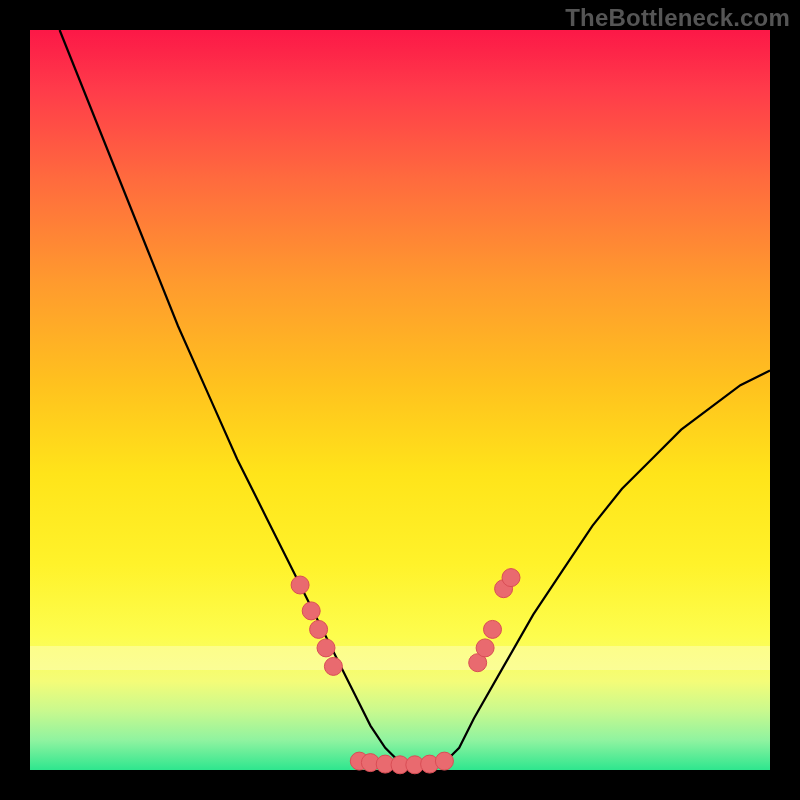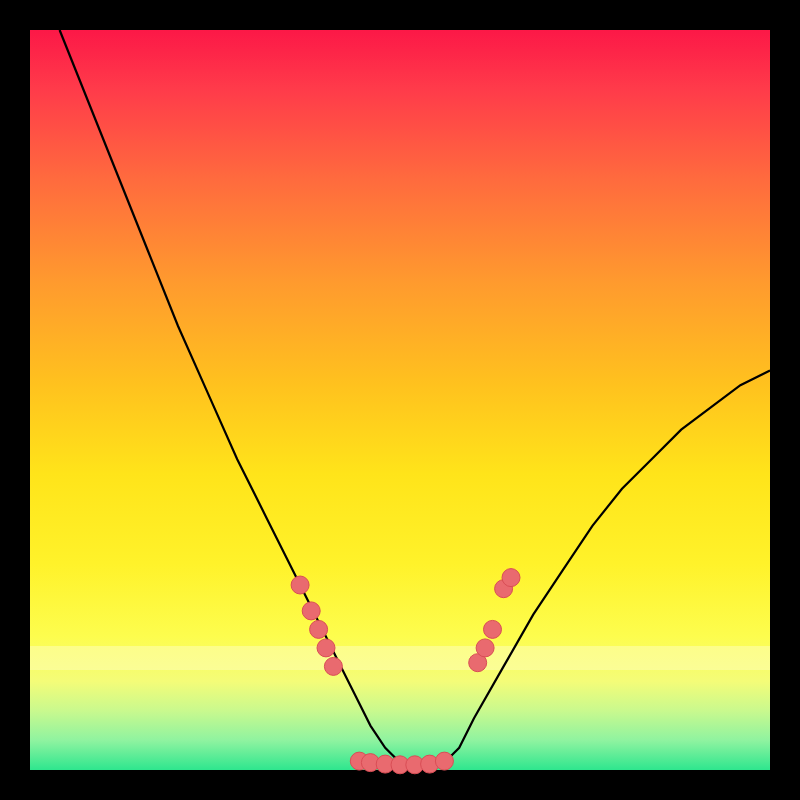--- a/index.html
+++ b/index.html
@@ -68,20 +68,21 @@
     inset: 0;
     width: 740px;
     height: 740px;
     overflow: visible;
   }
 </style>
 </head>
 <body>
 
 <div class="frame">
+  <div class="watermark">TheBottleneck.com</div>
 
   <div class="plot">
     <div class="grad"></div>
     <div class="band"></div>
     <svg class="curve" viewBox="0 0 740 740">
       <path id="curve-path" fill="none" stroke="#000" stroke-width="2.2" d="M29.6 0.0 L59.2 74.0 L88.8 148.0 L118.4 222.0 L148.0 296.0 L177.6 362.6 L207.2 429.2 L236.8 488.4 L266.4 547.6 L296.0 606.8 L310.8 636.4 L325.6 666.0 L340.4 695.6 L355.2 717.8 L370.0 732.6 L384.8 736.3 L399.6 736.3 L414.4 732.6 L429.2 717.8 L444.0 688.2 L473.6 636.4 L503.2 584.6 L532.8 540.2 L562.4 495.8 L592.0 458.8 L621.6 429.2 L651.2 399.6 L680.8 377.4 L710.4 355.2 L740.0 340.4"></path>
       <g id="markers">
           <circle cx="270.1" cy="555.0" r="9" fill="#e96a6f" stroke="#d94d55" stroke-width="1"></circle>
           <circle cx="281.2" cy="580.9" r="9" fill="#e96a6f" stroke="#d94d55" stroke-width="1"></circle>
           <circle cx="288.6" cy="599.4" r="9" fill="#e96a6f" stroke="#d94d55" stroke-width="1"></circle>

